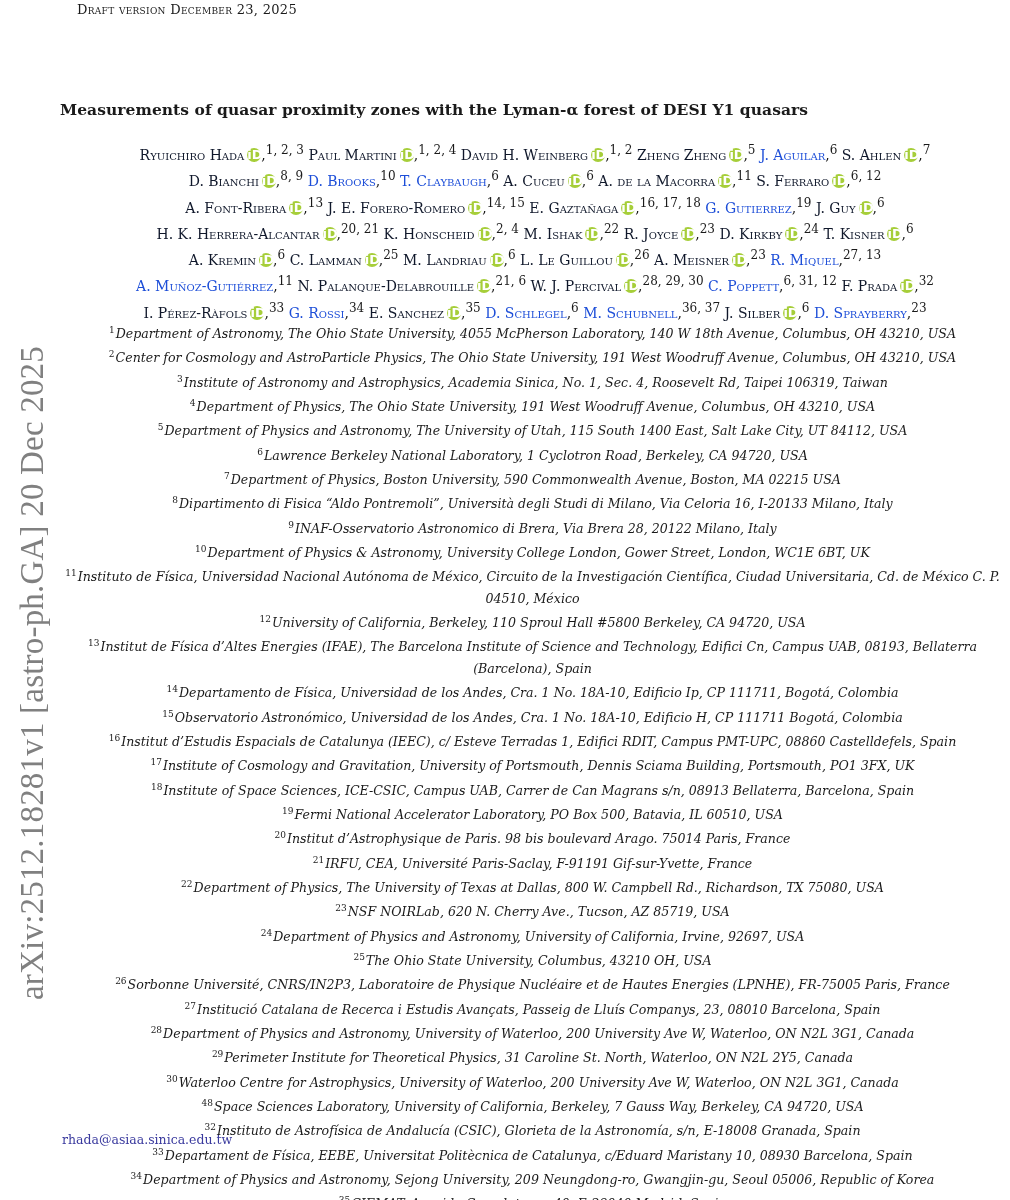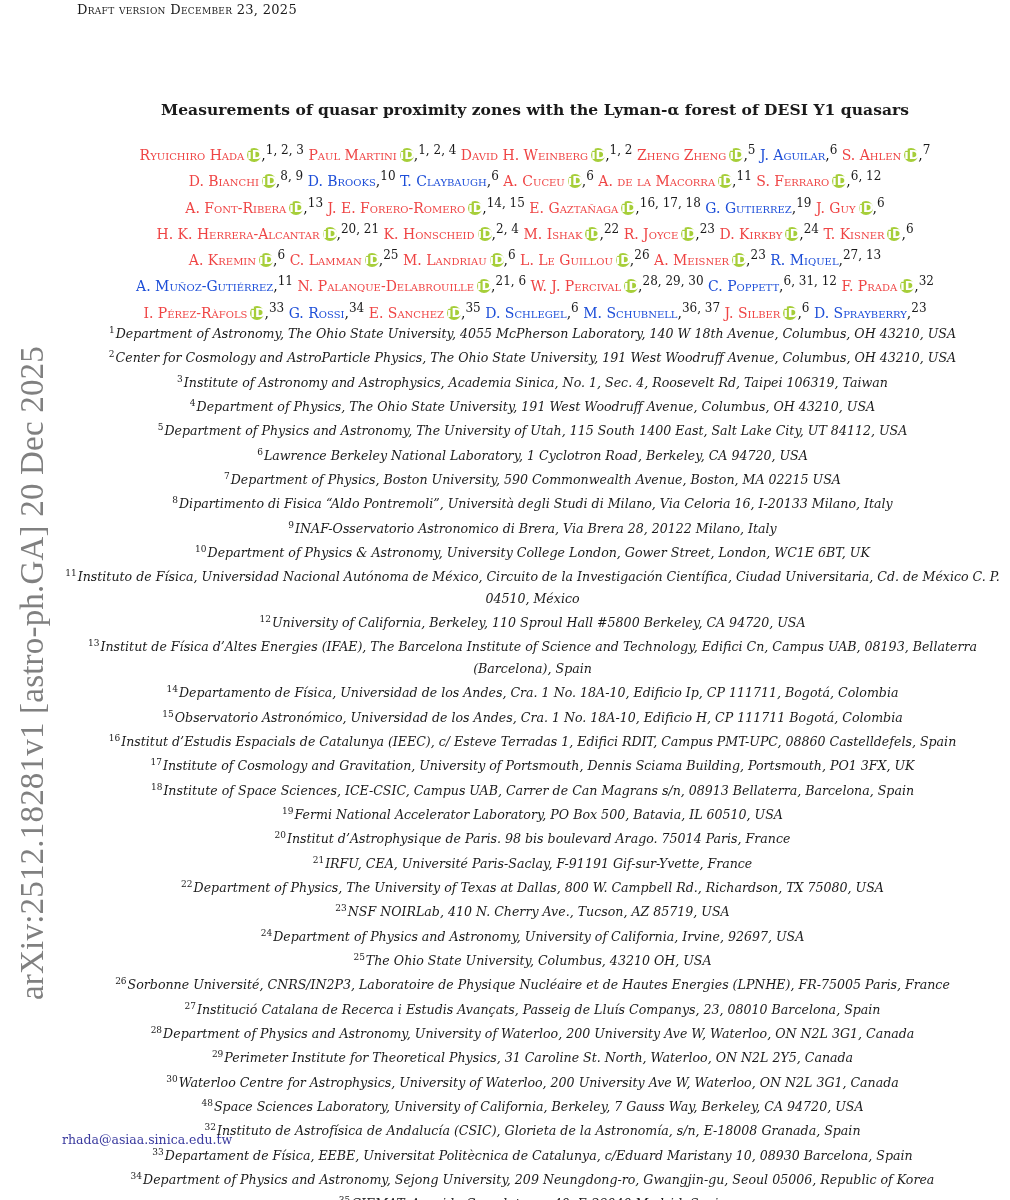--- a/index.html
+++ b/index.html
@@ -8,26 +8,26 @@
   .header { position:absolute; left:77px; top:2px; font-size:13px; line-height:16px; }
   .header .draft { font-variant:small-caps; letter-spacing:0.3px; }
   .header .typeset b { font-weight:bold; }
   .latex { font-family:"DejaVu Serif", serif; }
   .latex sup { font-size:0.7em; vertical-align:0.25em; margin-left:-0.36em; margin-right:-0.15em; }
   .latex sub { font-size:1em; vertical-align:-0.22em; margin-left:-0.16em; margin-right:-0.12em; }
   .arxiv { position:absolute; left:14px; top:1000px; width:720px; height:36px;
            transform-origin:0 0; transform:rotate(-90deg);
            font-family:"Liberation Serif", "DejaVu Serif", serif; font-size:33px; color:#808080;
            line-height:36px; white-space:nowrap; letter-spacing:0.2px; }
-  .title { position:absolute; left:60px; width:950px; top:100px; text-align:center;
+  .title { position:absolute; left:60px; width:950px; top:100px; 
            font-weight:bold; font-size:15.5px; letter-spacing:0.05px; }
   .authors { position:absolute; left:60px; width:950px; top:140px; text-align:center;
              font-size:14px; line-height:21.3px; }
   .author { font-variant:small-caps; white-space:nowrap; }
-  .author.linked { color:#ef4444; }
+  .author.linked { color:#0f172a; }
   .author.plain { color:#1d4ed8; }
   .orcid { display:inline-block; width:14px; height:14px; border-radius:50%; background:#a6ce39;
            color:#fff; font-family:"DejaVu Sans", sans-serif; font-size:13px; font-weight:bold;
            line-height:14px; text-align:center; vertical-align:1px; margin-left:3px; font-variant:normal; }
   .aff-sup { font-size:12px; vertical-align:6px; color:#1a1a1a; font-variant:normal; }
   .comma { color:#1a1a1a; }
   .and { font-variant:small-caps; }
   .affs { position:absolute; left:50px; width:965px; top:320px; text-align:center;
           font-size:12.6px; line-height:21.35px; font-style:italic; }
   .aff { display:block; }
@@ -72,21 +72,21 @@
     <span class="aff"><span class="n">13</span><span>Institut de Física d’Altes Energies (IFAE), The Barcelona Institute of Science and Technology, Edifici Cn, Campus UAB, 08193, Bellaterra (Barcelona), Spain</span></span>
     <span class="aff"><span class="n">14</span><span>Departamento de Física, Universidad de los Andes, Cra. 1 No. 18A-10, Edificio Ip, CP 111711, Bogotá, Colombia</span></span>
     <span class="aff"><span class="n">15</span><span>Observatorio Astronómico, Universidad de los Andes, Cra. 1 No. 18A-10, Edificio H, CP 111711 Bogotá, Colombia</span></span>
     <span class="aff"><span class="n">16</span><span>Institut d’Estudis Espacials de Catalunya (IEEC), c/ Esteve Terradas 1, Edifici RDIT, Campus PMT-UPC, 08860 Castelldefels, Spain</span></span>
     <span class="aff"><span class="n">17</span><span>Institute of Cosmology and Gravitation, University of Portsmouth, Dennis Sciama Building, Portsmouth, PO1 3FX, UK</span></span>
     <span class="aff"><span class="n">18</span><span>Institute of Space Sciences, ICE-CSIC, Campus UAB, Carrer de Can Magrans s/n, 08913 Bellaterra, Barcelona, Spain</span></span>
     <span class="aff"><span class="n">19</span><span>Fermi National Accelerator Laboratory, PO Box 500, Batavia, IL 60510, USA</span></span>
     <span class="aff"><span class="n">20</span><span>Institut d’Astrophysique de Paris. 98 bis boulevard Arago. 75014 Paris, France</span></span>
     <span class="aff"><span class="n">21</span><span>IRFU, CEA, Université Paris-Saclay, F-91191 Gif-sur-Yvette, France</span></span>
     <span class="aff"><span class="n">22</span><span>Department of Physics, The University of Texas at Dallas, 800 W. Campbell Rd., Richardson, TX 75080, USA</span></span>
-    <span class="aff"><span class="n">23</span><span>NSF NOIRLab, 410 N. Cherry Ave., Tucson, AZ 85719, USA</span></span>
+    <span class="aff"><span class="n">23</span><span>NSF NOIRLab, 620 N. Cherry Ave., Tucson, AZ 85719, USA</span></span>
     <span class="aff"><span class="n">24</span><span>Department of Physics and Astronomy, University of California, Irvine, 92697, USA</span></span>
     <span class="aff"><span class="n">25</span><span>The Ohio State University, Columbus, 43210 OH, USA</span></span>
     <span class="aff"><span class="n">26</span><span>Sorbonne Université, CNRS/IN2P3, Laboratoire de Physique Nucléaire et de Hautes Energies (LPNHE), FR-75005 Paris, France</span></span>
     <span class="aff"><span class="n">27</span><span>Institució Catalana de Recerca i Estudis Avançats, Passeig de Lluís Companys, 23, 08010 Barcelona, Spain</span></span>
     <span class="aff"><span class="n">28</span><span>Department of Physics and Astronomy, University of Waterloo, 200 University Ave W, Waterloo, ON N2L 3G1, Canada</span></span>
     <span class="aff"><span class="n">29</span><span>Perimeter Institute for Theoretical Physics, 31 Caroline St. North, Waterloo, ON N2L 2Y5, Canada</span></span>
     <span class="aff"><span class="n">30</span><span>Waterloo Centre for Astrophysics, University of Waterloo, 200 University Ave W, Waterloo, ON N2L 3G1, Canada</span></span>
     <span class="aff"><span class="n">48</span><span>Space Sciences Laboratory, University of California, Berkeley, 7 Gauss Way, Berkeley, CA 94720, USA</span></span>
     <span class="aff"><span class="n">32</span><span>Instituto de Astrofísica de Andalucía (CSIC), Glorieta de la Astronomía, s/n, E-18008 Granada, Spain</span></span>
     <span class="aff"><span class="n">33</span><span>Departament de Física, EEBE, Universitat Politècnica de Catalunya, c/Eduard Maristany 10, 08930 Barcelona, Spain</span></span>

